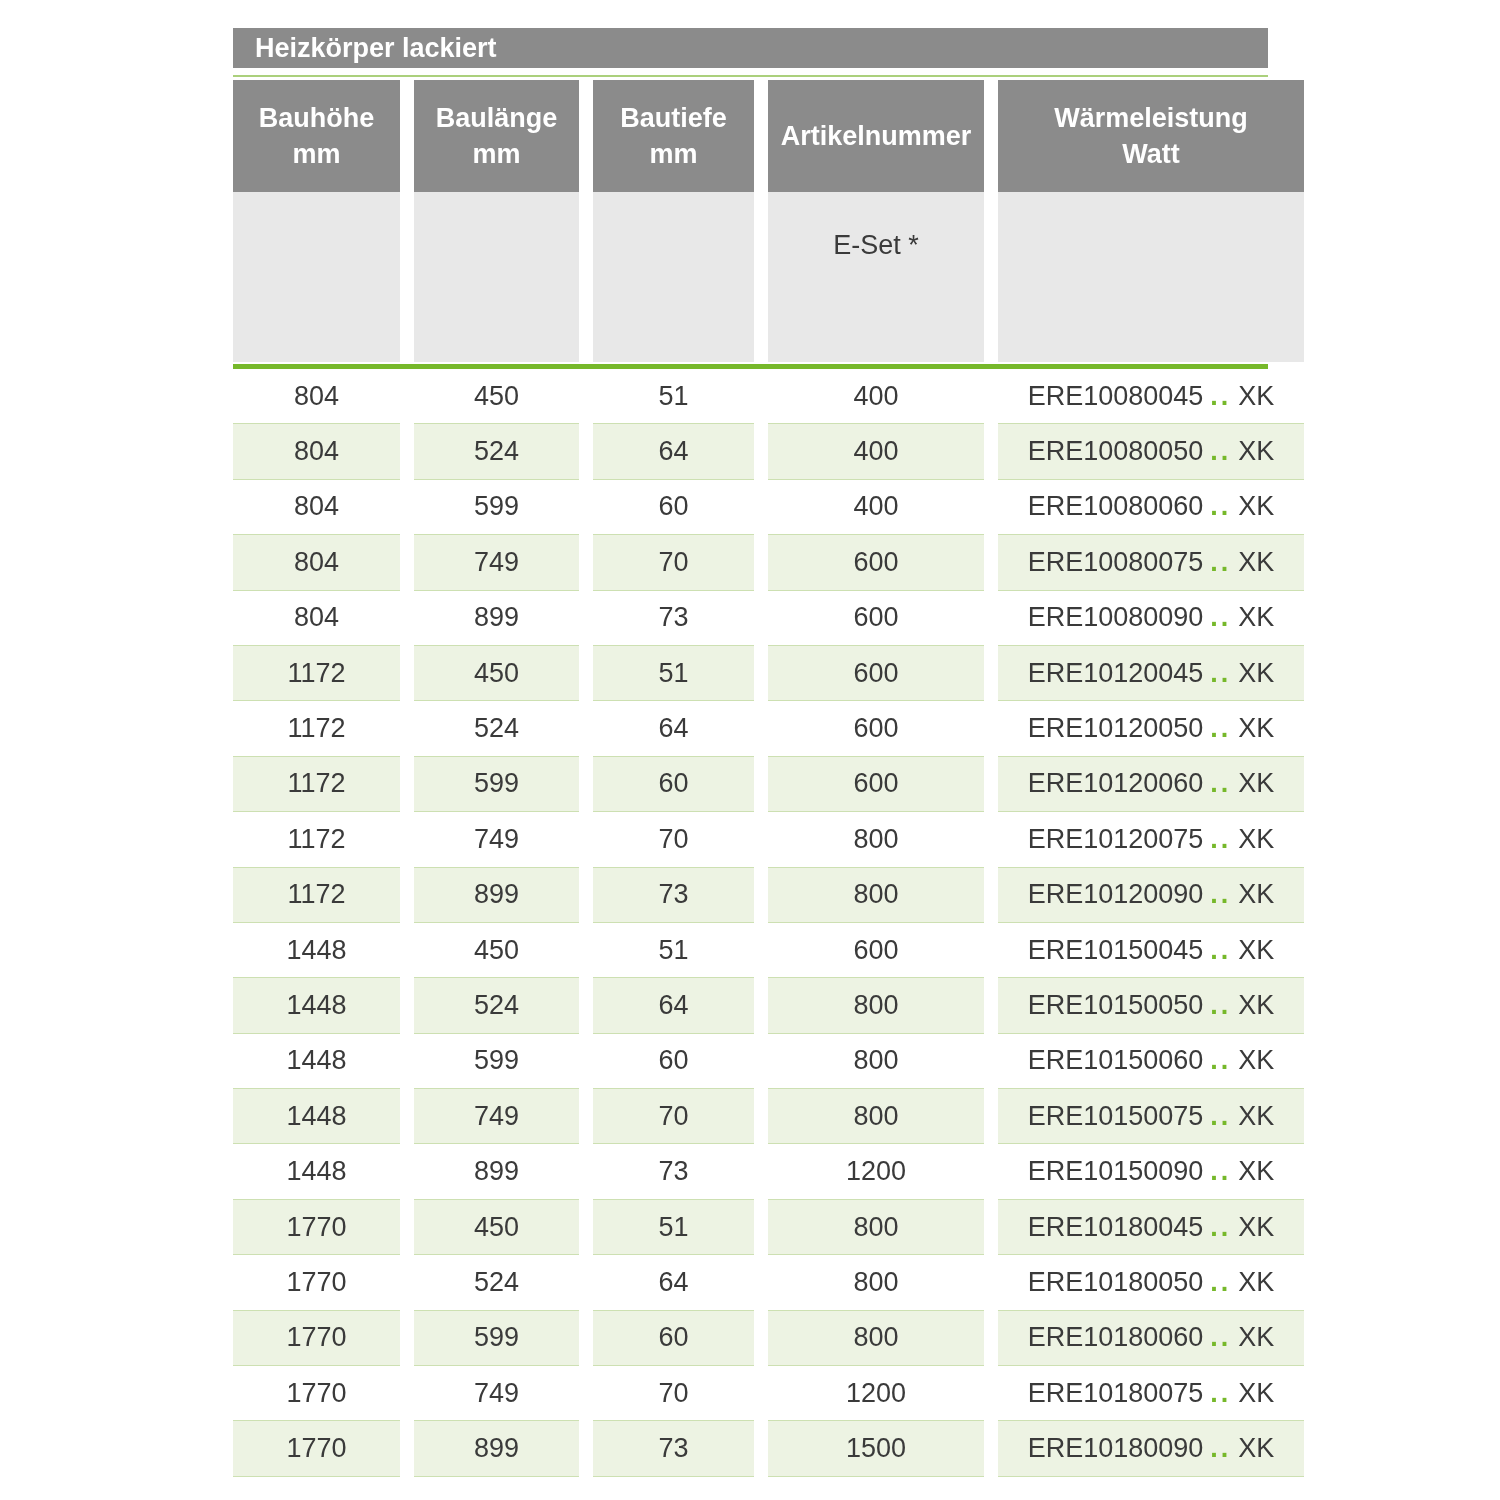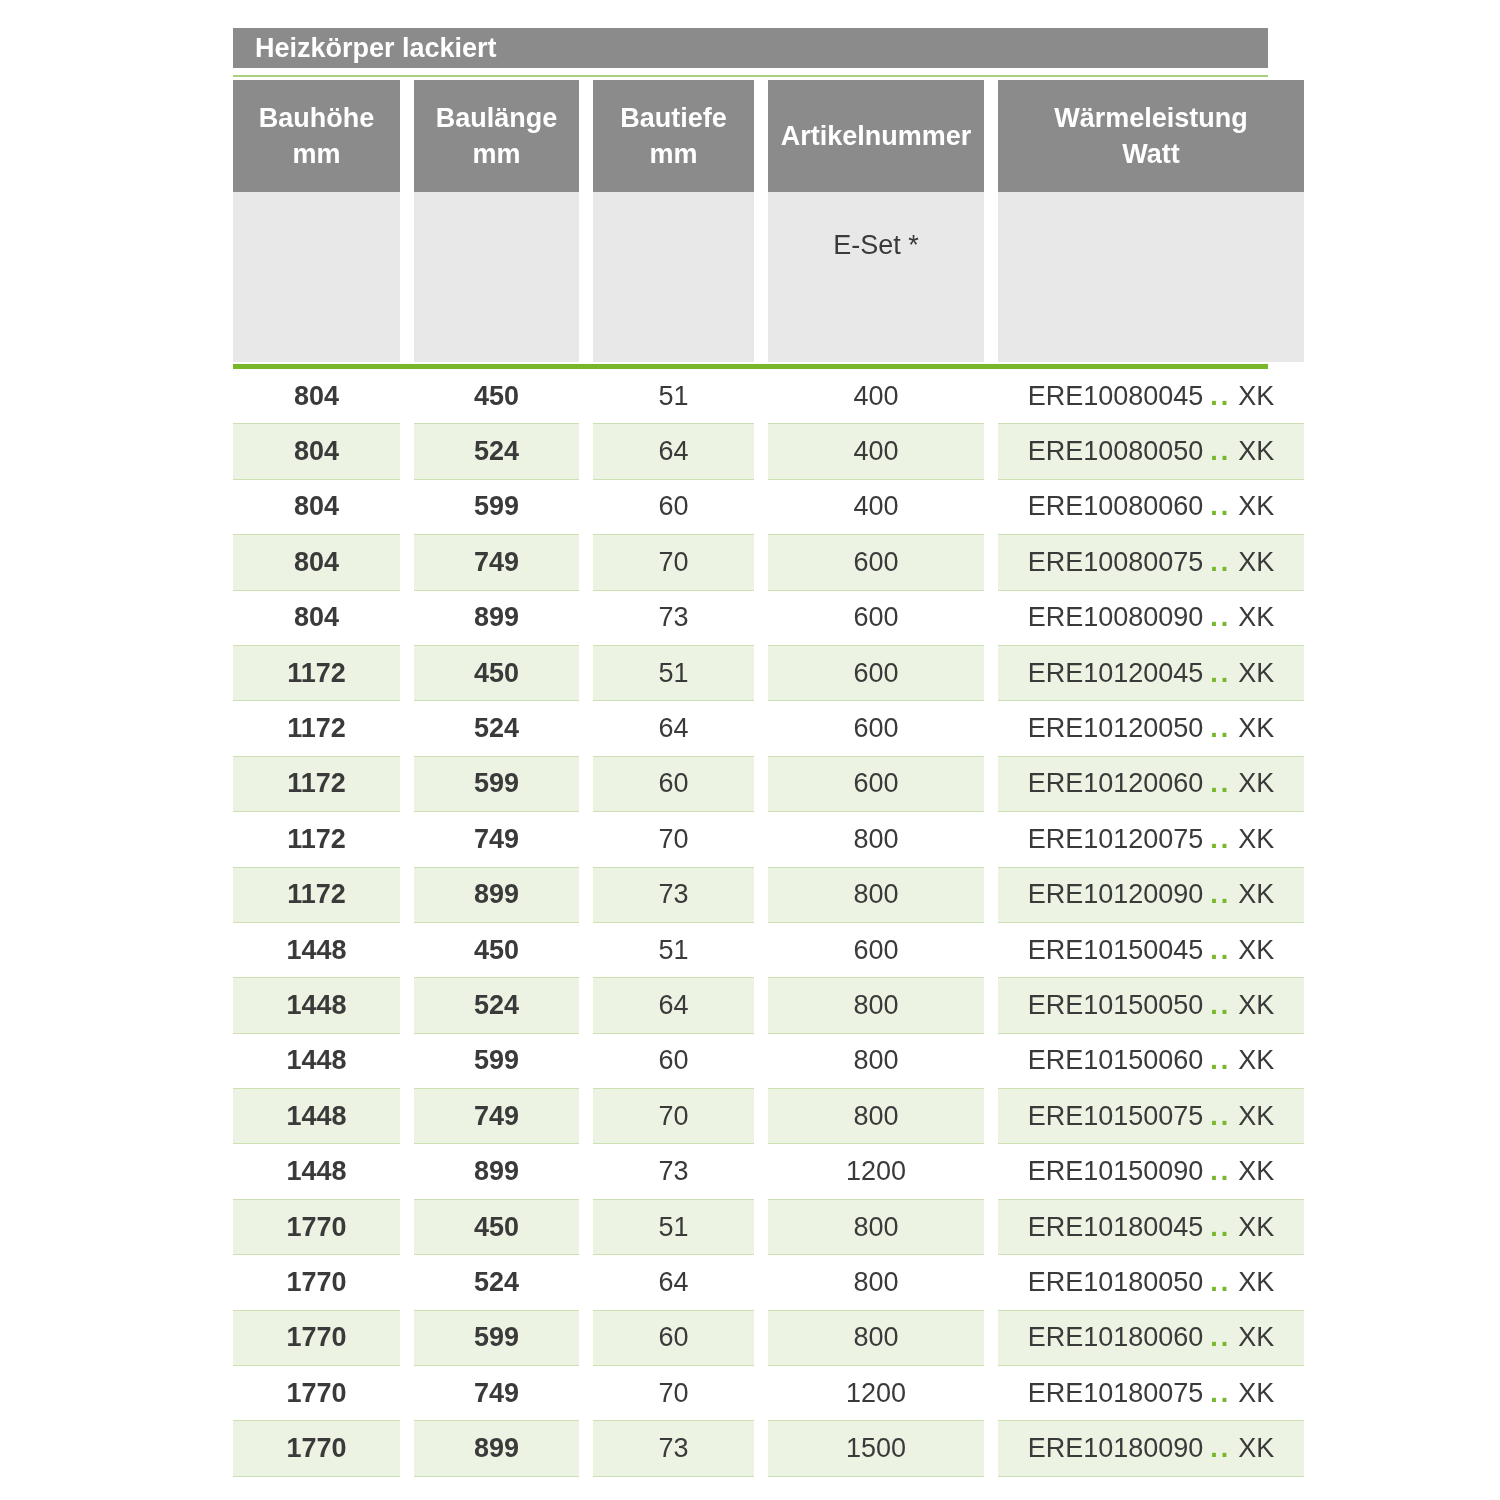--- a/index.html
+++ b/index.html
@@ -64,21 +64,21 @@
   .row { height: 55.4px; }
   .c {
     display: flex;
     align-items: center;
     justify-content: center;
     font-size: 27px;
     background: #ffffff;
     border-bottom: 1px solid #cde0b2;
   }
   .row.alt .c { background: #edf3e3; }
-  .c.bold { font-weight: bold; text-align: center; }
+  .c.bold { font-weight: normal; text-align: center; }
   .c.art .dots {
     color: #76b82a;
     font-weight: bold;
     margin: 0 7px;
     letter-spacing: 3px;
   }
 </style>
 </head>
 <body>
 

